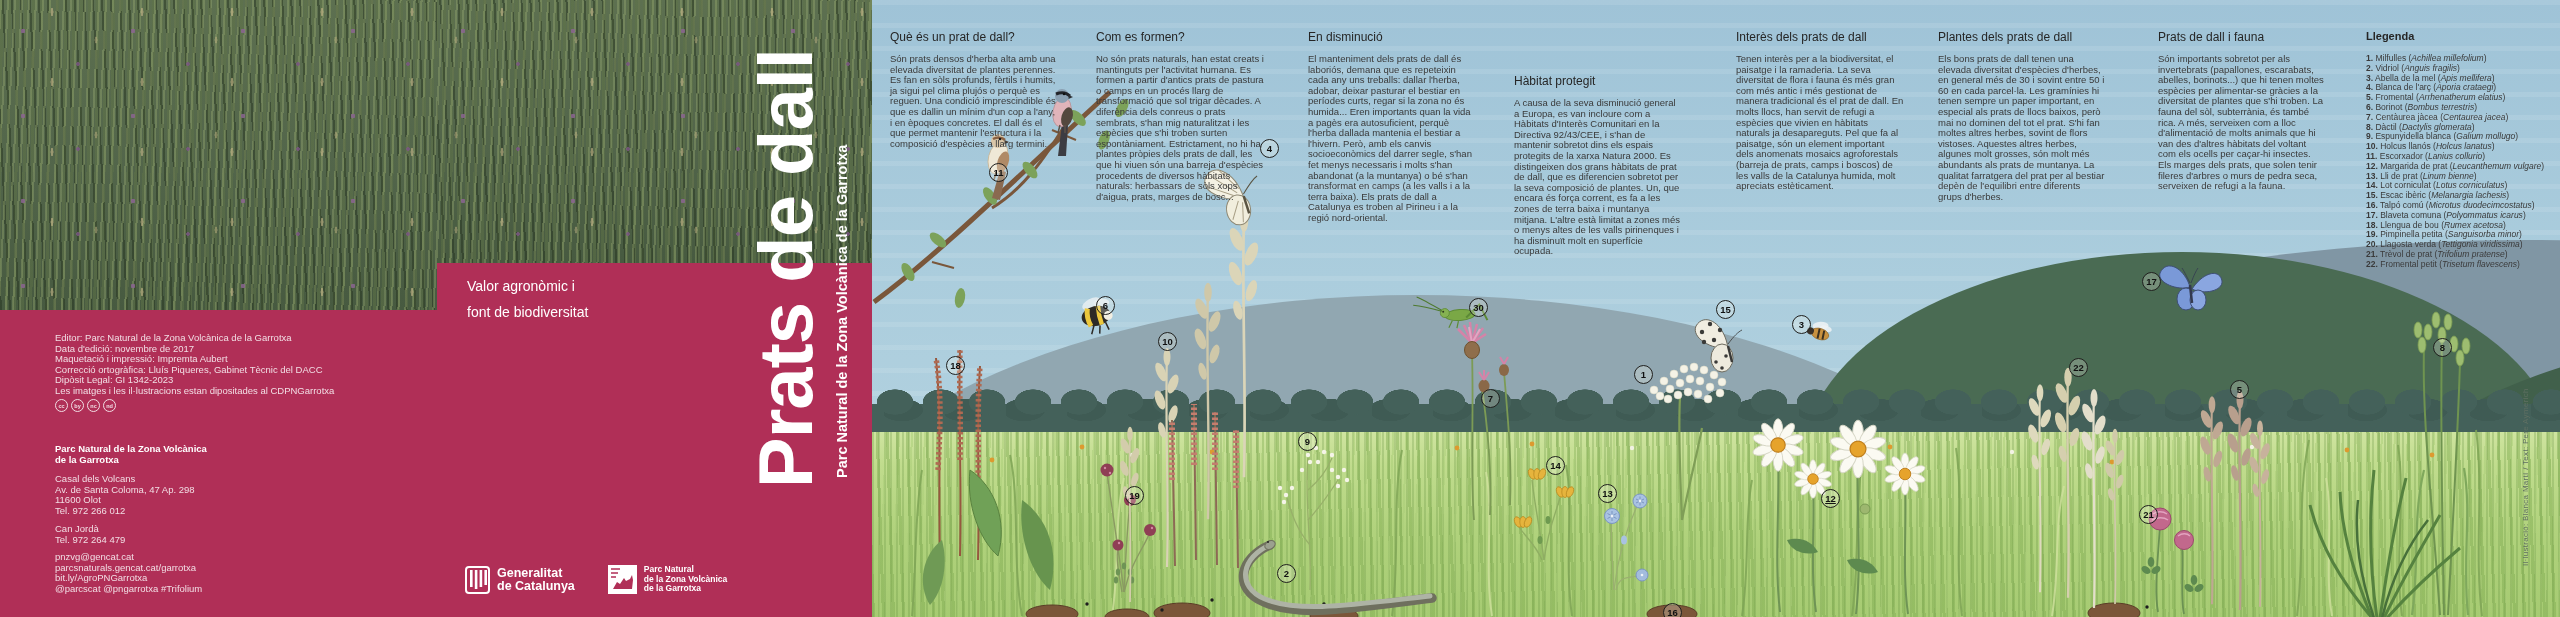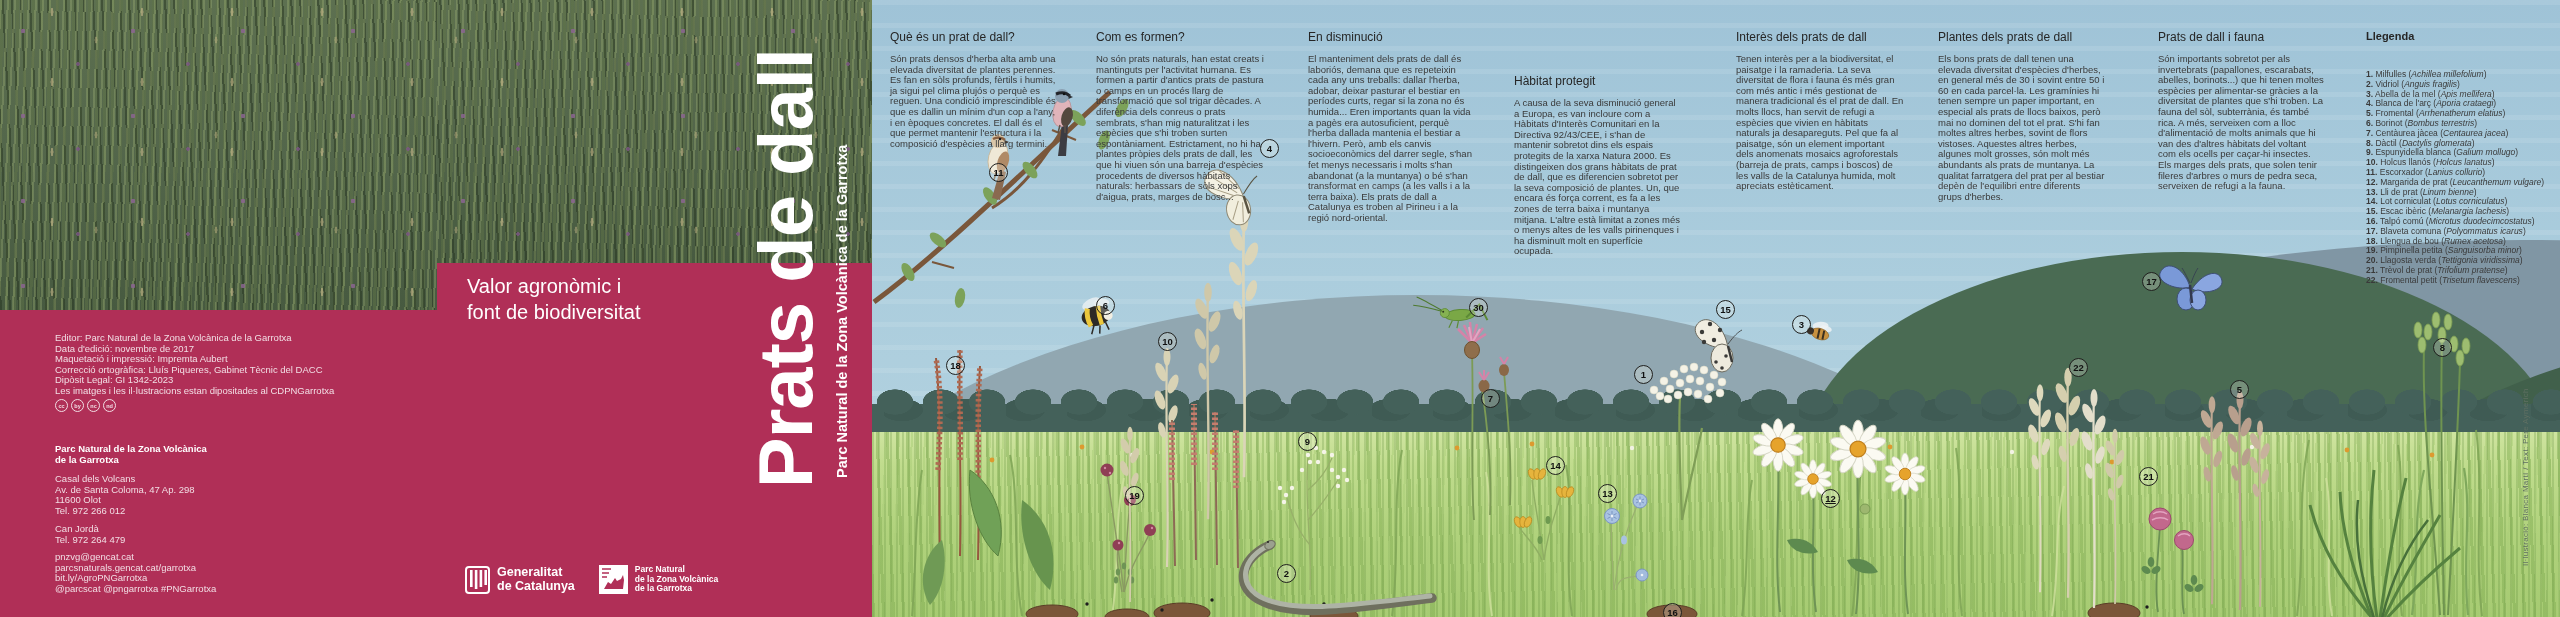--- a/index.html
+++ b/index.html
@@ -34,22 +34,22 @@
   .addr{position:absolute;left:55px}
   #addr1{top:474px}#addr2{top:524px}#addr3{top:552px}
 
   
   .panel-cover{position:absolute;left:437px;top:0;width:435px;height:617px;background:#b02f57}
   .photo-cover{position:absolute;left:0;top:0;width:435px;height:263px;background-position:-437px 0}
   .vert{position:absolute;white-space:nowrap;transform-origin:0 0;transform:rotate(-90deg)}
   .vtitle{left:748px;top:488px;font-size:76px;line-height:76px;font-weight:bold;
           letter-spacing:-1px;color:#fff;z-index:5}
   .vsub{left:834px;top:478px;font-size:14.5px;line-height:16px;font-weight:bold;color:#fff;z-index:5}
-  .tagline{position:absolute;left:467px;top:274px;font-size:20px;line-height:25.5px;color:#fff}
-  .logos{position:absolute;left:465px;top:565px;display:flex;gap:24px;align-items:center}
+  .tagline{position:absolute;left:467px;top:274px;font-size:14px;line-height:25.5px;color:#fff}
+  .logos{position:absolute;left:465px;top:565px;display:flex;gap:33px;align-items:flex-end}
   .logo{display:flex;gap:7px;align-items:center}
   .genlogo-text{font-size:12.5px;line-height:13.5px;font-weight:bold;color:#fff}
   .parclogo-text{font-size:8.5px;line-height:9.5px;font-weight:bold;color:#fff}
 
   
   .illus{position:absolute;left:872px;top:0;width:1688px;height:617px;overflow:hidden}
   .sky{position:absolute;inset:0;z-index:1;background:
       repeating-linear-gradient(180deg, rgba(255,255,255,.10) 0 5px, rgba(255,255,255,0) 5px 23px),
       linear-gradient(180deg,#9fc3d7 0%,#abcddd 45%,#b8d5e1 100%)}
   .hill{position:absolute;border-radius:50%}
@@ -73,21 +73,21 @@
       repeating-linear-gradient(90deg, rgba(95,140,60,.25) 0 2px, rgba(0,0,0,0) 2px 6px),
       linear-gradient(180deg,#cfe4a0 0%,#c0dc8d 18%,#b0d27c 55%,#a6cb72 100%)}
   .plants{position:absolute;left:0;top:0;z-index:20}
 
   
   #cols{position:absolute;inset:0;z-index:30}
   .col{position:absolute;top:30px;width:168px}
   .colh{margin:0 0 10px;font-size:12px;font-weight:normal;color:#262626}
   .colb{margin:0;font-size:9.5px;line-height:10.6px;color:#3a3a3a}
   #legendbox{position:absolute;left:2366px;top:30px;width:194px;z-index:30}
-  .legend-title{margin:0 0 28px;font-size:11px;font-weight:bold;color:#262626}
+  .legend-title{margin:0 0 12px;font-size:11px;font-weight:bold;color:#262626}
   .litem{font-size:8.5px;line-height:9.8px;color:#3a3a3a;padding-left:13px;text-indent:-13px}
   .vcredit{left:2521px;top:566px;font-size:8px;color:#5f6f62;letter-spacing:.3px;z-index:30}
 
   
   #markers{position:absolute;inset:0;z-index:40}
   .marker{position:absolute;width:17px;height:17px;margin:-9px 0 0 -9px;
     border:1.6px solid #20201e;border-radius:50%;background:rgba(250,250,240,.25);
     color:#111;font-size:9.5px;font-weight:bold;
     display:flex;align-items:center;justify-content:center}
 </style>
@@ -121,21 +121,21 @@
         <div class="tline">Tel. 972 266 012</div>
       </div>
     <div class="addr" id="addr2">
         <div class="tline">Can Jordà</div>
         <div class="tline">Tel. 972 264 479</div>
       </div>
     <div class="addr" id="addr3">
         <div class="tline">pnzvg@gencat.cat</div>
         <div class="tline">parcsnaturals.gencat.cat/garrotxa</div>
         <div class="tline">bit.ly/AgroPNGarrotxa</div>
-        <div class="tline">@parcscat @pngarrotxa #PNGarrotxa</div>
+        <div class="tline">@parcscat @pngarrotxa #Trifolium</div>
       </div>
   </div>
 
   <div class="panel-cover">
     <div class="photo photo-cover"></div>
   </div>
   <div class="vert vtitle">Prats de dall</div>
   <div class="vert vsub">Parc Natural de la Zona Volcànica de la Garrotxa</div>
   <div class="tagline">
     <div>Valor agronòmic i</div>
@@ -716,16 +716,16 @@
       <div class="marker" style="left: 998px; top: 172px;">11</div>
       <div class="marker" style="left: 1830px; top: 498px; text-decoration: underline;">12</div>
       <div class="marker" style="left: 1607px; top: 493px;">13</div>
       <div class="marker" style="left: 1555px; top: 465px;">14</div>
       <div class="marker" style="left: 1725px; top: 309px;">15</div>
       <div class="marker" style="left: 1672px; top: 612px;">16</div>
       <div class="marker" style="left: 2151px; top: 281px;">17</div>
       <div class="marker" style="left: 955px; top: 365px;">18</div>
       <div class="marker" style="left: 1134px; top: 495px;">19</div>
       <div class="marker" style="left: 1478px; top: 307px;">30</div>
-      <div class="marker" style="left: 2148px; top: 476px;">21</div>
+      <div class="marker" style="left: 2148px; top: 514px;">21</div>
       <div class="marker" style="left: 2078px; top: 367px;">22</div>
     </div>
 </div>
 
 </body></html>

